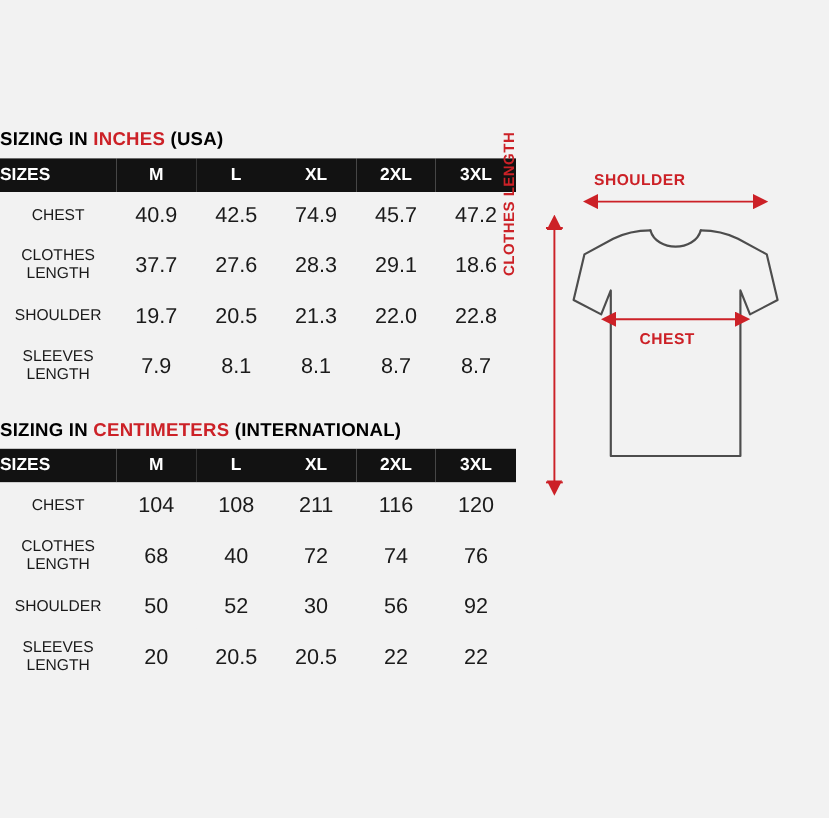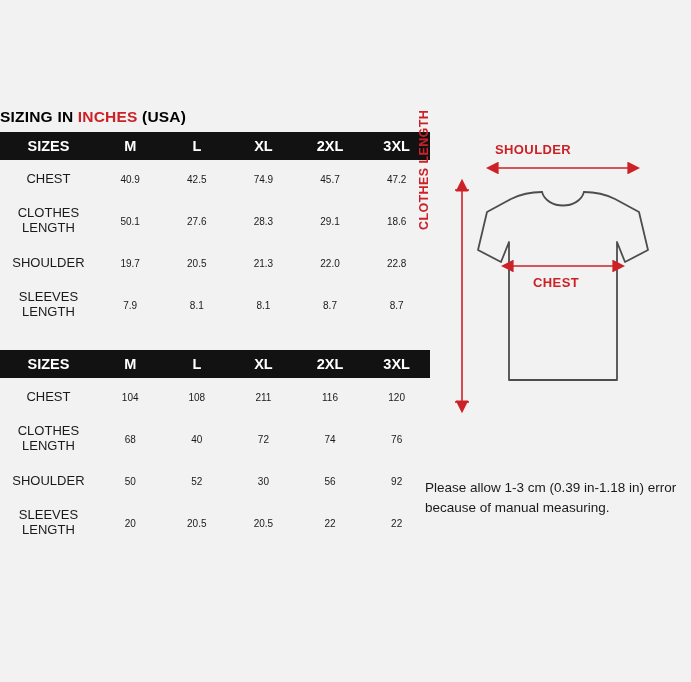--- a/index.html
+++ b/index.html
@@ -50,25 +50,25 @@
     background: #121212;
     color: #ffffff;
     font-size: 14.5px;
     font-weight: bold;
     height: 28px;
     text-align: center;
     border: none;
     padding: 0;
   }
   table.size-table thead th.th-first {
-    text-align: center;
+    text-align: left;
     padding-left: 0;
   }
   table.size-table tbody td {
-    font-size: 10px;
+    font-size: 18px;
     text-align: center;
     color: #1a1a1a;
     padding: 0;
     height: 38px;
     background: #f2f2f2;
   }
   table.size-table tbody td.row-label {
     font-size: 13px;
     font-weight: normal;
     color: #1a1a1a;
@@ -175,21 +175,21 @@
         <tr>
           <td class="row-label">CHEST</td>
           <td>40.9</td>
           <td>42.5</td>
           <td>74.9</td>
           <td>45.7</td>
           <td>47.2</td>
         </tr>
         <tr class="tall">
           <td class="row-label">CLOTHES LENGTH</td>
-          <td>50.1</td>
+          <td>37.7</td>
           <td>27.6</td>
           <td>28.3</td>
           <td>29.1</td>
           <td>18.6</td>
         </tr>
         <tr>
           <td class="row-label">SHOULDER</td>
           <td>19.7</td>
           <td>20.5</td>
           <td>21.3</td>
@@ -202,20 +202,23 @@
           <td>8.1</td>
           <td>8.1</td>
           <td>8.7</td>
           <td>8.7</td>
         </tr>
       </tbody>
     </table>
 
     <div class="table-gap"></div>
 
+    <div class="section-title">
+      <span>SIZING IN </span><span class="hl">CENTIMETERS</span><span> (INTERNATIONAL)</span>
+    </div>
 
     <table class="size-table">
       <colgroup>
         <col class="c-label">
           <col class="c-val">
           <col class="c-val">
           <col class="c-val">
           <col class="c-val">
           <col class="c-val">
       </colgroup>
@@ -310,15 +313,14 @@
                  C 180,64 168,62 159,62"></path>
         <path d="M117,62 C 122,80 154,80 159,62"></path>
       </g>
 
       <g>
         <line x1="87" y1="136" x2="189" y2="136" stroke="#cc2127" stroke-width="1.6" marker-start="url(#arrL)" marker-end="url(#arrR)"></line>
       </g>
     </svg>
   </div>
 
-  <div class="note">Please allow 1-3 cm (0.39 in-1.18 in) error because of manual measuring.</div>
 
 </div>
 
 </body></html>

